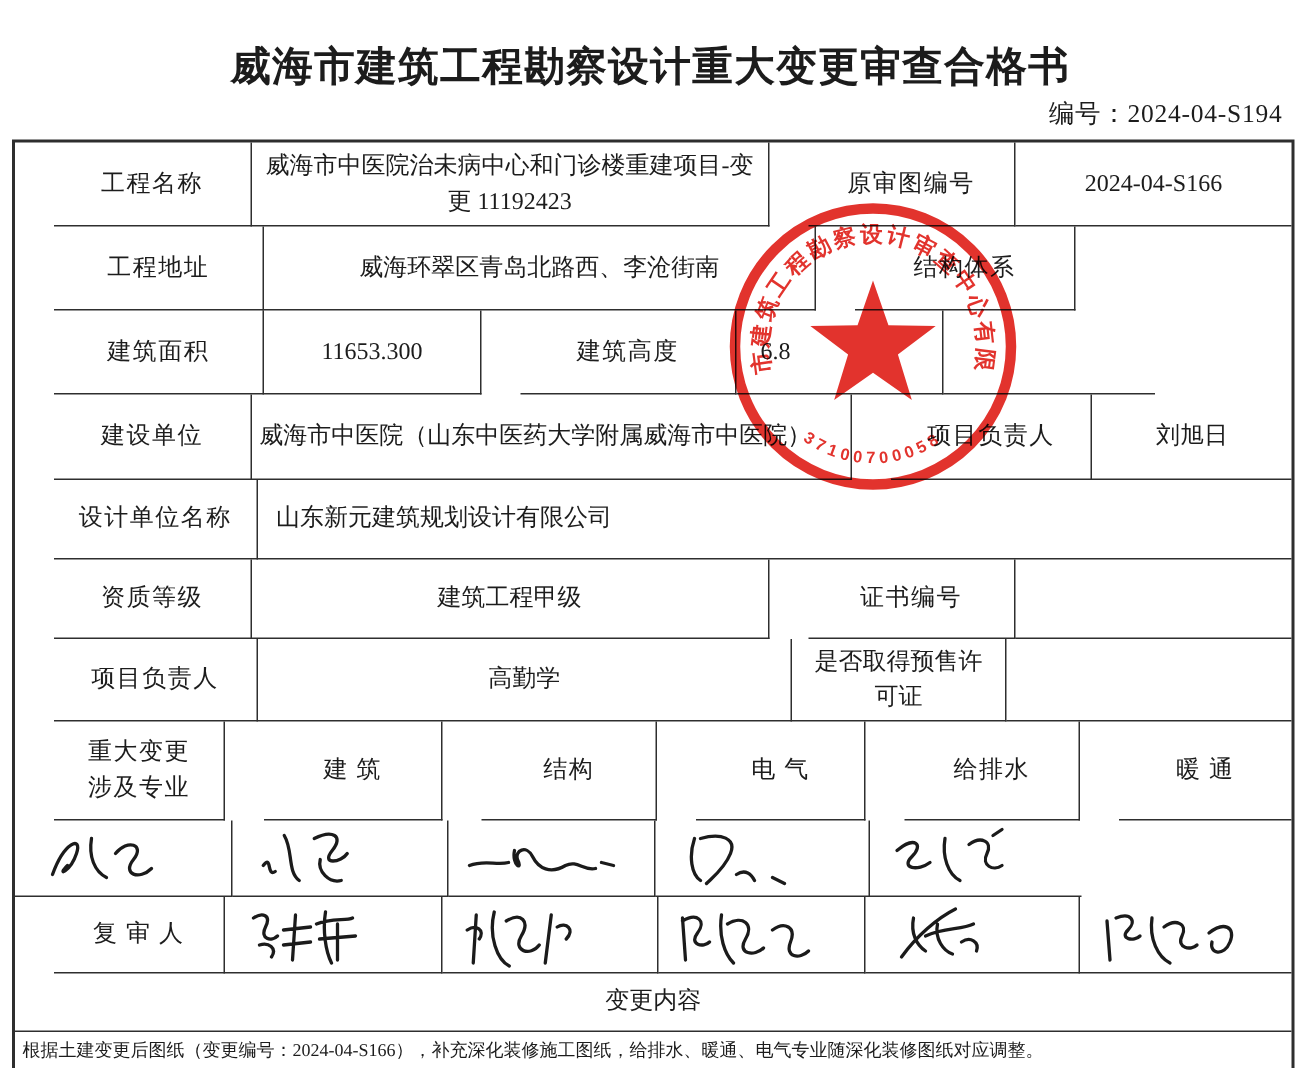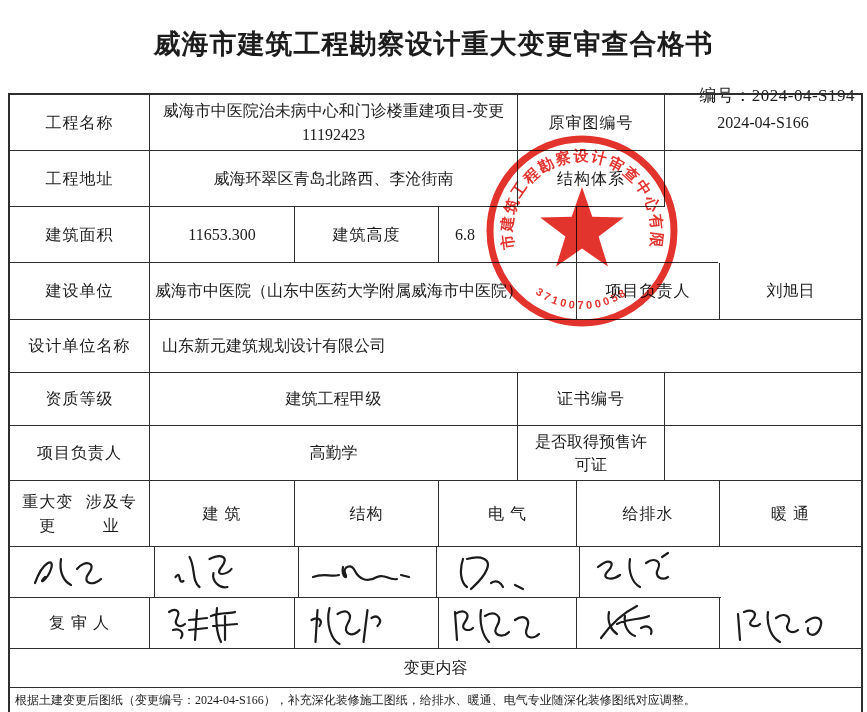--- a/index.html
+++ b/index.html
@@ -1,31 +1,31 @@
 <!DOCTYPE html>
 <html><head>
 <meta charset="utf-8">
 <style>
   html,body{margin:0;padding:0;background:#fff;}
   .page{position:relative;width:867px;height:712px;background:#fff;overflow:hidden;
         font-family:"Liberation Serif","DejaVu Serif",serif;color:#1c1c1c;}
   .doc-title{position:absolute;top:26px;left:0;width:100%;text-align:center;
         font-family:"Liberation Sans","DejaVu Sans",sans-serif;
         font-weight:bold;font-size:27px;letter-spacing:1px;}
-  .doc-no{position:absolute;top:64px;right:12px;font-size:17px;letter-spacing:.5px;margin-top:20px;}
+  .doc-no{position:absolute;top:64px;right:12px;font-size:17px;letter-spacing:.5px;}
   .tbl{position:absolute;left:8px;top:93px;width:851px;height:618px;
        border:2px solid #2e2e2e;box-sizing:content-box;}
   .row{display:flex;width:851px;}
   .cell{box-sizing:border-box;border-right:1.5px solid #2e2e2e;border-bottom:1.5px solid #2e2e2e;
         display:flex;align-items:center;justify-content:center;text-align:center;
         font-size:16px;line-height:1.45;padding:2px 6px;position:relative;}
   .cell.last{border-right:none;}
   .row.lastrow .cell{border-bottom:none;}
   .cell.left{justify-content:flex-start;text-align:left;}
-  .lbl{letter-spacing:1px;}
+  .lbl{letter-spacing:1px;margin-left:26px;}
   .wrap2{padding:2px 13px;}
   .small{font-size:12px;padding:1px 5px;line-height:1.4;}
   .sig{width:132px;height:46px;overflow:visible;}
   .sig path{fill:none;stroke:#1b1b1b;stroke-width:2.2;stroke-linecap:round;stroke-linejoin:round;}
   .seal{position:absolute;left:481px;top:130px;width:202px;height:202px;
         mix-blend-mode:multiply;opacity:.93;pointer-events:none;}
   .seal .ring{fill:none;stroke-width:7px;}
   .seal text{font-family:"Liberation Sans","DejaVu Sans",sans-serif;font-weight:bold;}
   .seal .company{font-size:15px;letter-spacing:2px;}
   .seal .num{font-size:11px;letter-spacing:3px;}
@@ -81,21 +81,21 @@
     </div>
 
     <div class="row" style="height:55px">
       <div class="cell lbl" style="width:140px">项目负责人</div>
       <div class="cell" style="width:368px">高勤学</div>
       <div class="cell wrap2" style="width:147px">是否取得预售许可证</div>
       <div class="cell last" style="width:196px"></div>
     </div>
 
     <div class="row" style="height:66px">
-      <div class="cell lbl" style="width:140px;">
+      <div class="cell lbl" style="width:140px;flex-direction:column">
         <span>重大变更</span>
         <span>涉及专业</span>
       </div>
       <div class="cell lbl" style="width:145px">建  筑</div>
       <div class="cell lbl" style="width:144px">结构</div>
       <div class="cell lbl" style="width:138px">电  气</div>
       <div class="cell lbl" style="width:143px">给排水</div>
       <div class="cell lbl last" style="width:141px">暖  通</div>
     </div>
 

